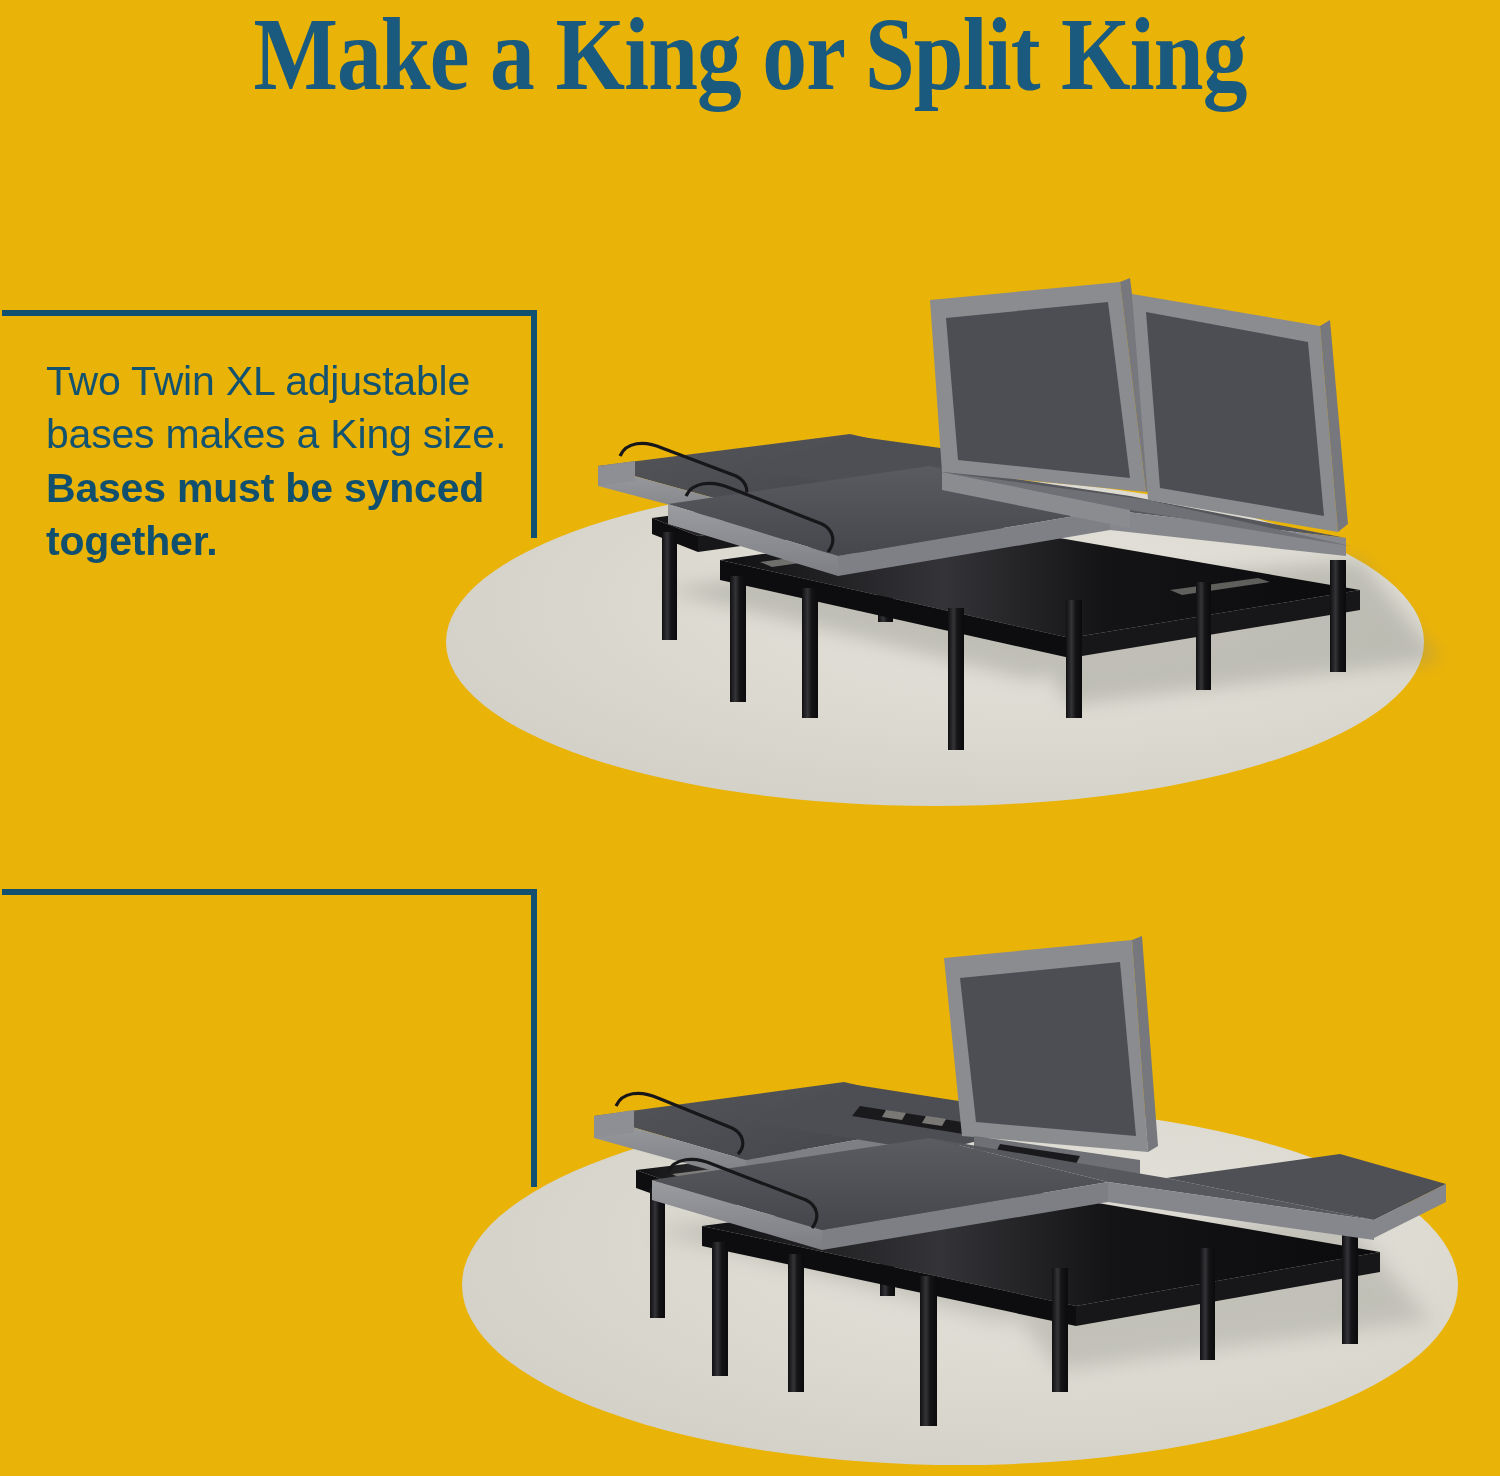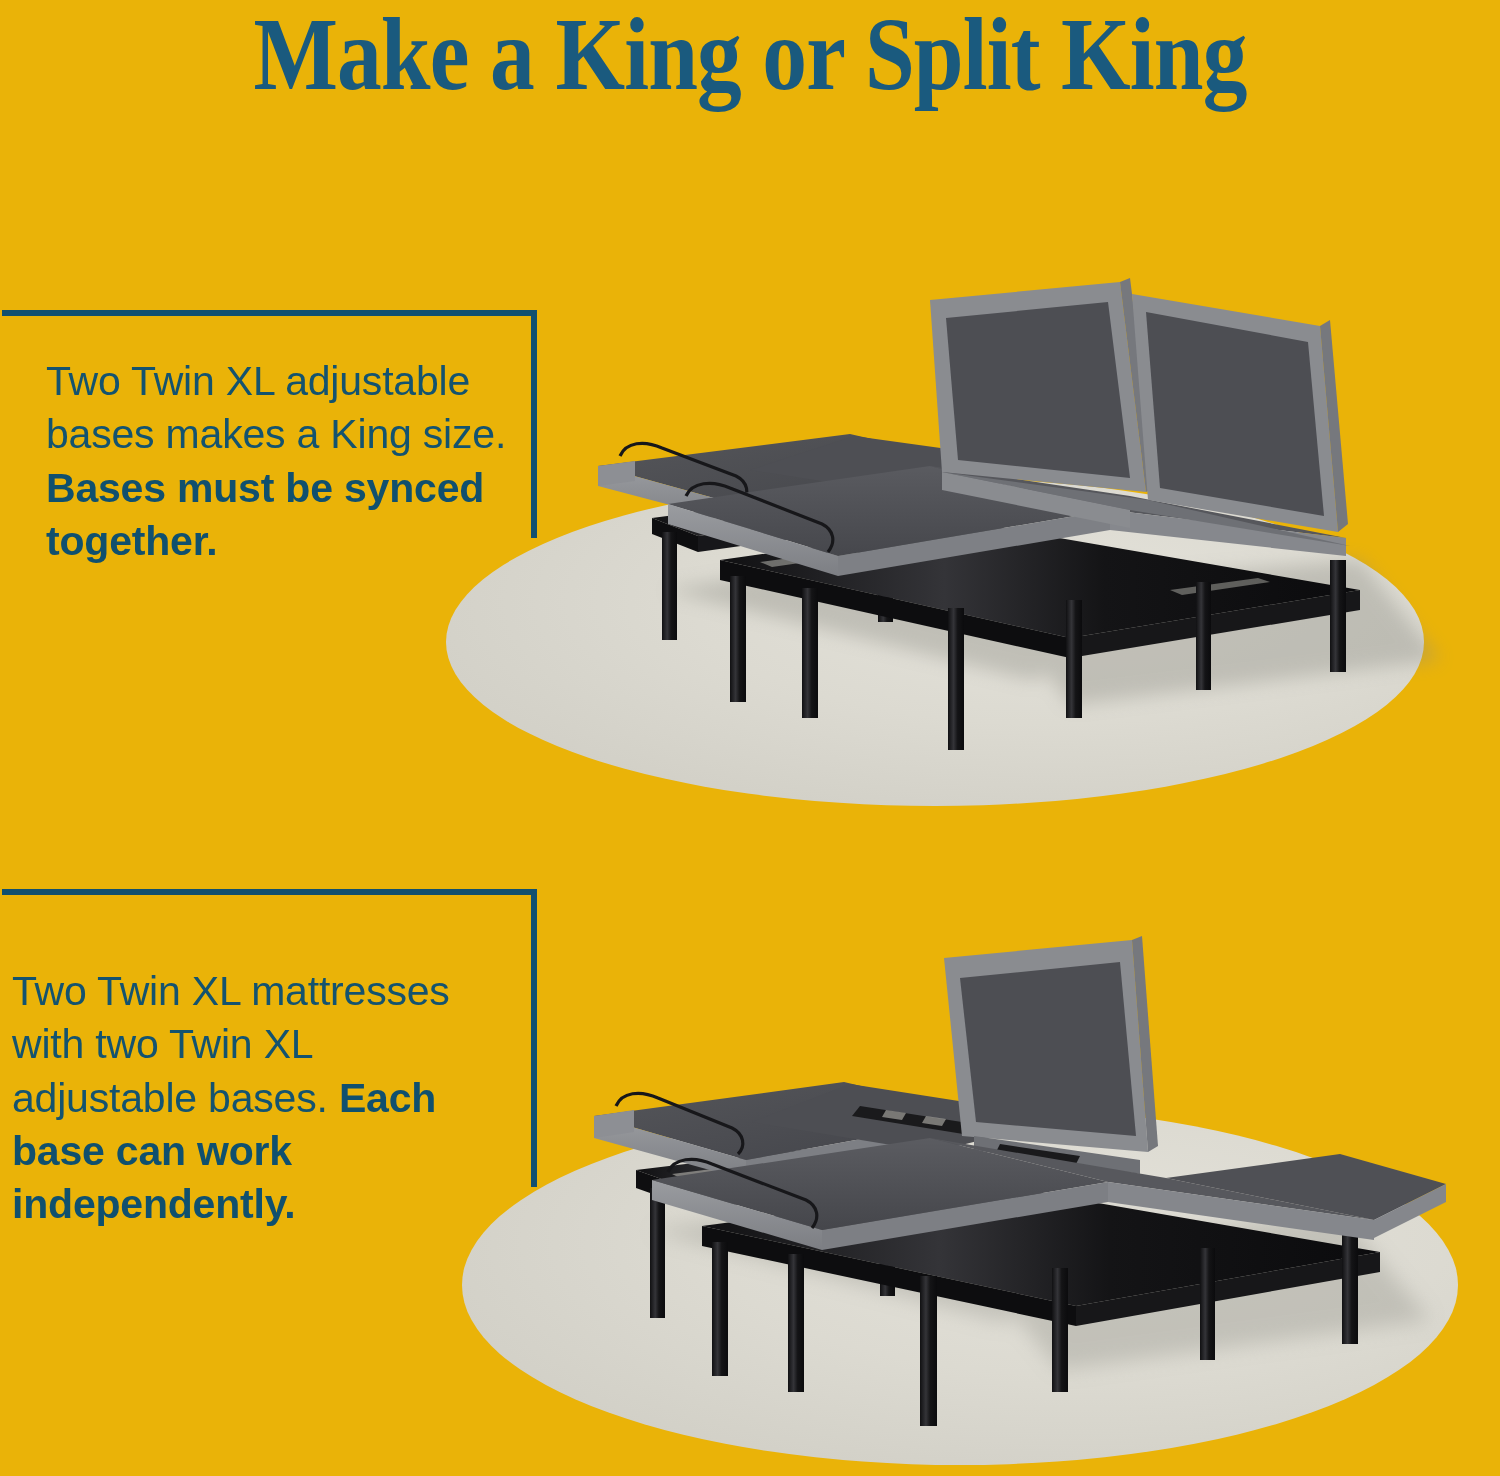--- a/index.html
+++ b/index.html
@@ -163,24 +163,20 @@
       <polygon points="512,212 718,240 920,286 700,250" fill="#6e7075"></polygon>
       <polygon points="512,212 700,250 700,268 512,230" fill="#8a8c90"></polygon>
     </svg>
   </div>
 
   <div class="bracket" style="left:2px;top:889px;width:540px;height:300px;">
     <div class="h" style="width:535px;"></div>
     <div class="v" style="left:529px;height:298px;"></div>
   </div>
 
-  <div class="copy" style="left:12px;top:965px;">
-    <span>Two Twin XL mattresses with two Twin XL adjustable bases.</span>
-    <b>Each base can work independently.</b>
-  </div>
 
   <div class="scene" style="left:440px;top:930px;width:1060px;height:546px;">
 
     <div class="ellipse" style="left:22px;top:175px;width:996px;height:360px;"></div>
 
     <svg class="bed" width="1060" height="546" viewBox="0 0 1060 546">
       <defs>
         <linearGradient id="railB" x1="0" y1="0" x2="0" y2="1">
           <stop offset="0" stop-color="#9a9ca0"></stop>
             <stop offset="1" stop-color="#7c7e83"></stop>

